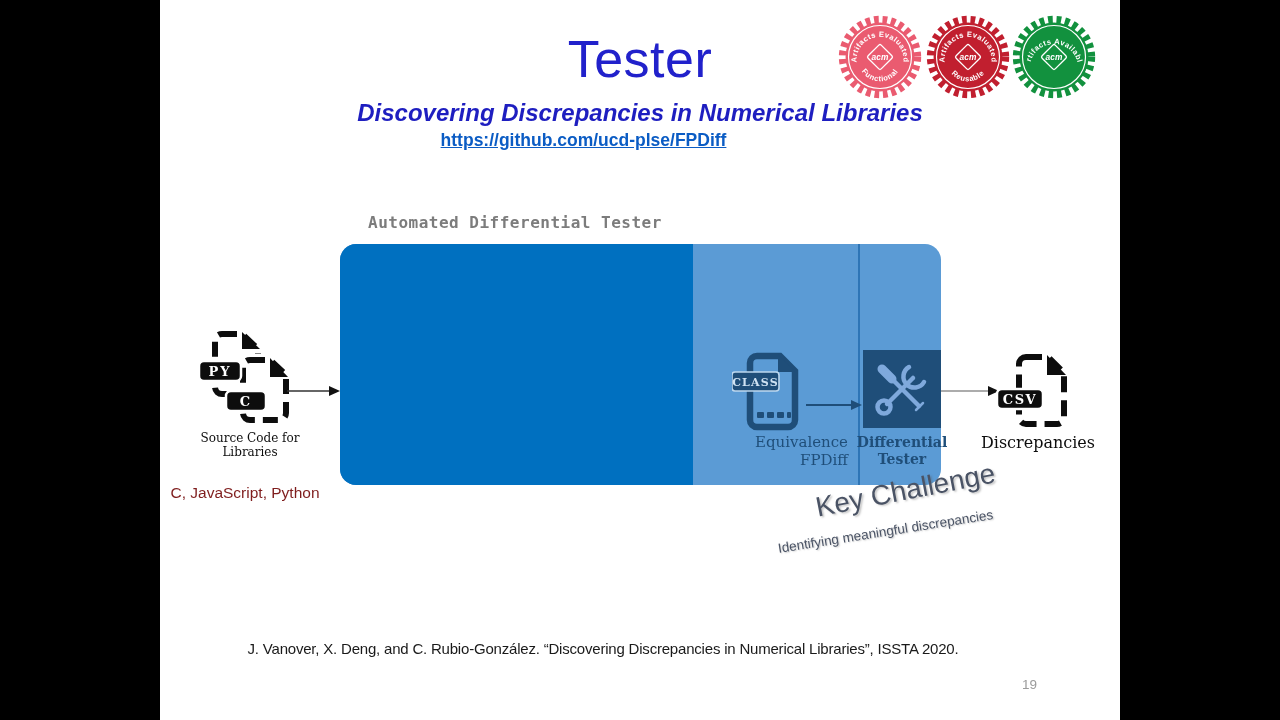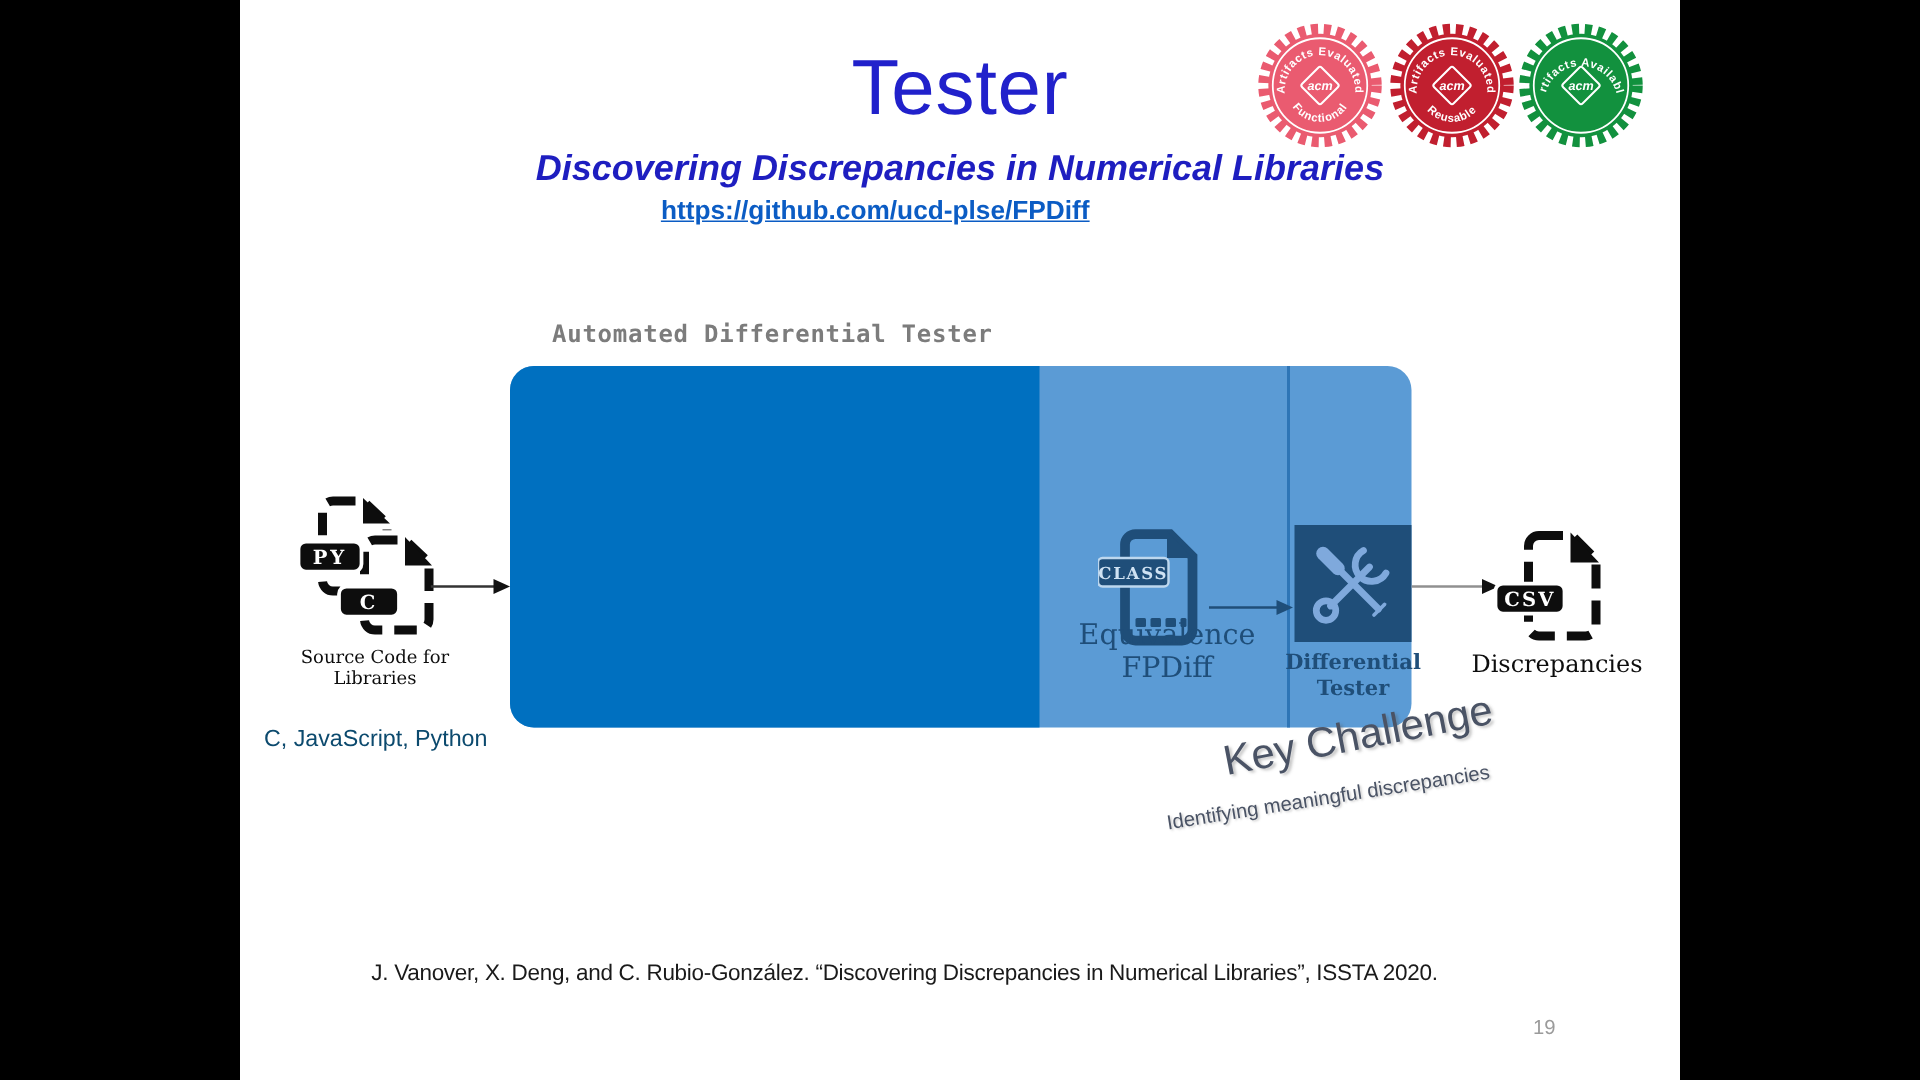--- a/index.html
+++ b/index.html
@@ -135,21 +135,21 @@
     <text x="22" y="50" text-anchor="middle" font-size="13" font-weight="bold" fill="#ffffff" letter-spacing="2" font-family="DejaVu Serif, serif">PY</text>
 
     <rect x="28" y="65" width="40" height="20" rx="5" fill="#0d0d0d" stroke="#ffffff" stroke-width="2.5"></rect>
     <text x="48" y="80" text-anchor="middle" font-size="13" font-weight="bold" fill="#ffffff" letter-spacing="2" font-family="DejaVu Serif, serif">C</text>
   </svg>
 
   <div class="abs label serif" style="left:20px;top:431px;width:140px;font-size:12px;color:#0d0d0d;">
     <div>Source Code for</div>
     <div>Libraries</div>
   </div>
-  <div class="abs label" style="left:5px;top:484px;width:160px;font-size:15.5px;color:#0c4a6e;text-align:right;">C, JavaScript, Python</div>
+  <div class="abs label" style="left:5px;top:484px;width:160px;font-size:15.5px;color:#7f1d1d;">C, JavaScript, Python</div>
 
   <svg class="abs" style="left:127px;top:385px;" width="53" height="12">
     <line x1="0" y1="6" x2="43" y2="6" stroke="#333" stroke-width="1.6"></line>
     <polygon points="42,1 53,6 42,11" fill="#111"></polygon>
   </svg>
 
   <svg class="abs" style="left:716px;top:386px;" width="46" height="12">
     <line x1="0" y1="6" x2="36" y2="6" stroke="#1F4E79" stroke-width="1.8"></line>
     <polygon points="35,1 46,6 35,11" fill="#1F4E79"></polygon>
   </svg>
@@ -160,21 +160,21 @@
     <g fill="#1F4E79">
       <rect x="25" y="62" width="7" height="6" rx="1"></rect>
       <rect x="35" y="62" width="7" height="6" rx="1"></rect>
       <rect x="45" y="62" width="7" height="6" rx="1"></rect>
       <rect x="55" y="62" width="4" height="6" rx="1"></rect>
     </g>
     <rect x="0" y="22" width="47" height="19" rx="3" fill="#1F4E79" stroke="#BDD7EE" stroke-width="1.6"></rect>
     <text x="23.5" y="36" text-anchor="middle" font-size="11" font-weight="bold" fill="#CFE2F3" letter-spacing="1.2" font-family="DejaVu Serif, serif">CLASS</text>
   </svg>
 
-  <div class="abs label serif navy" style="left:548px;top:412px;width:140px;font-size:19px;">
+  <div class="abs label serif navy" style="left:548px;top:434px;width:140px;font-size:15px;text-align:right;">
     <div>Equivalence</div>
     <div>FPDiff</div>
   </div>
 
   <svg class="abs" style="left:646px;top:399px;" width="56" height="12">
     <line x1="0" y1="6" x2="46" y2="6" stroke="#1F4E79" stroke-width="1.8"></line>
     <polygon points="45,1 56,6 45,11" fill="#1F4E79"></polygon>
   </svg>
 
   <div class="abs tester-box">

